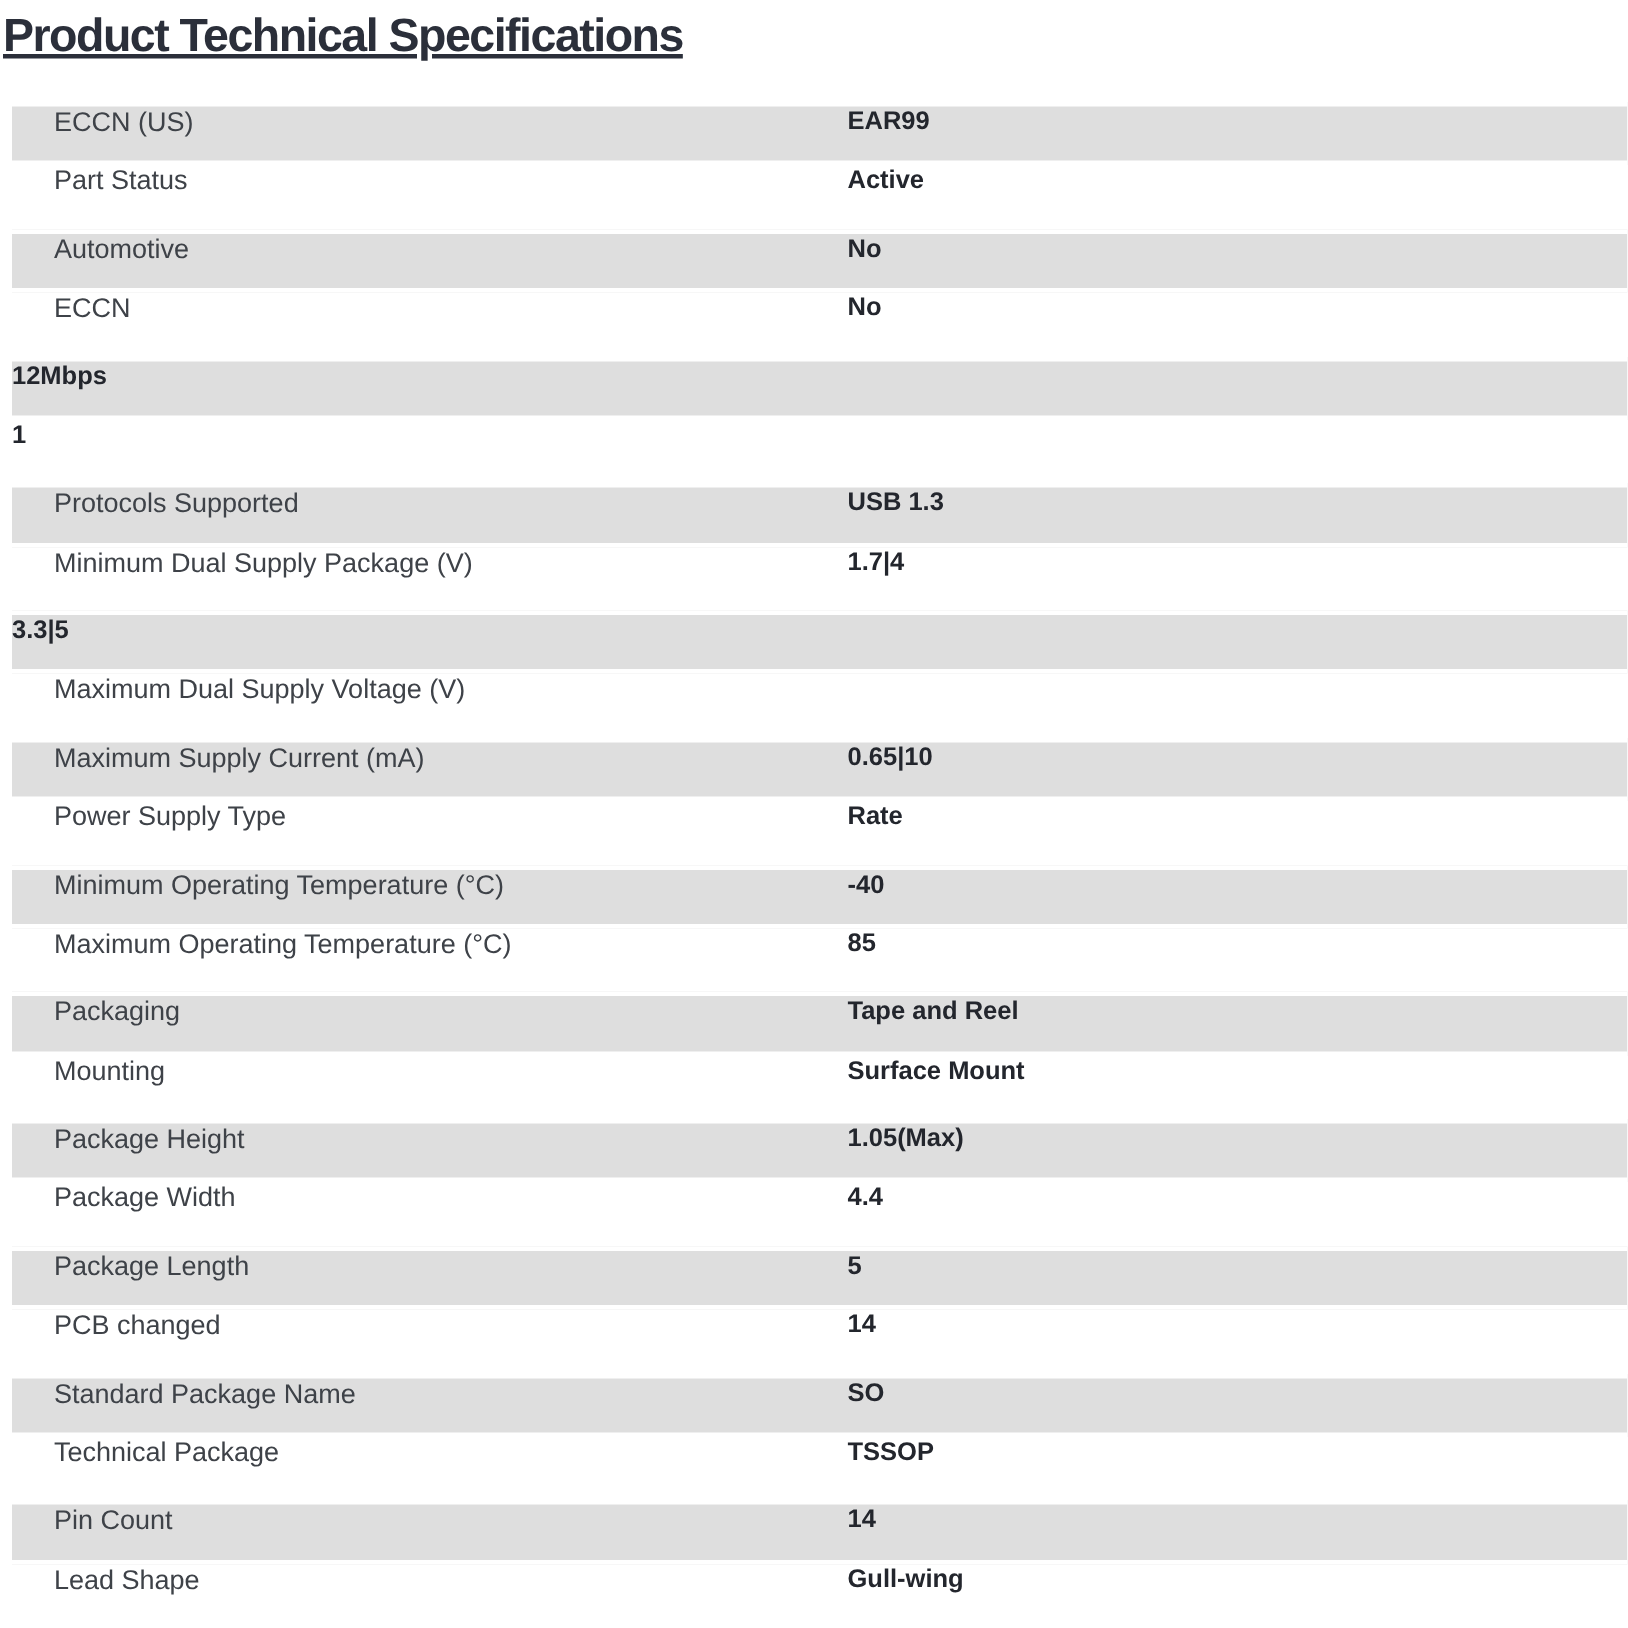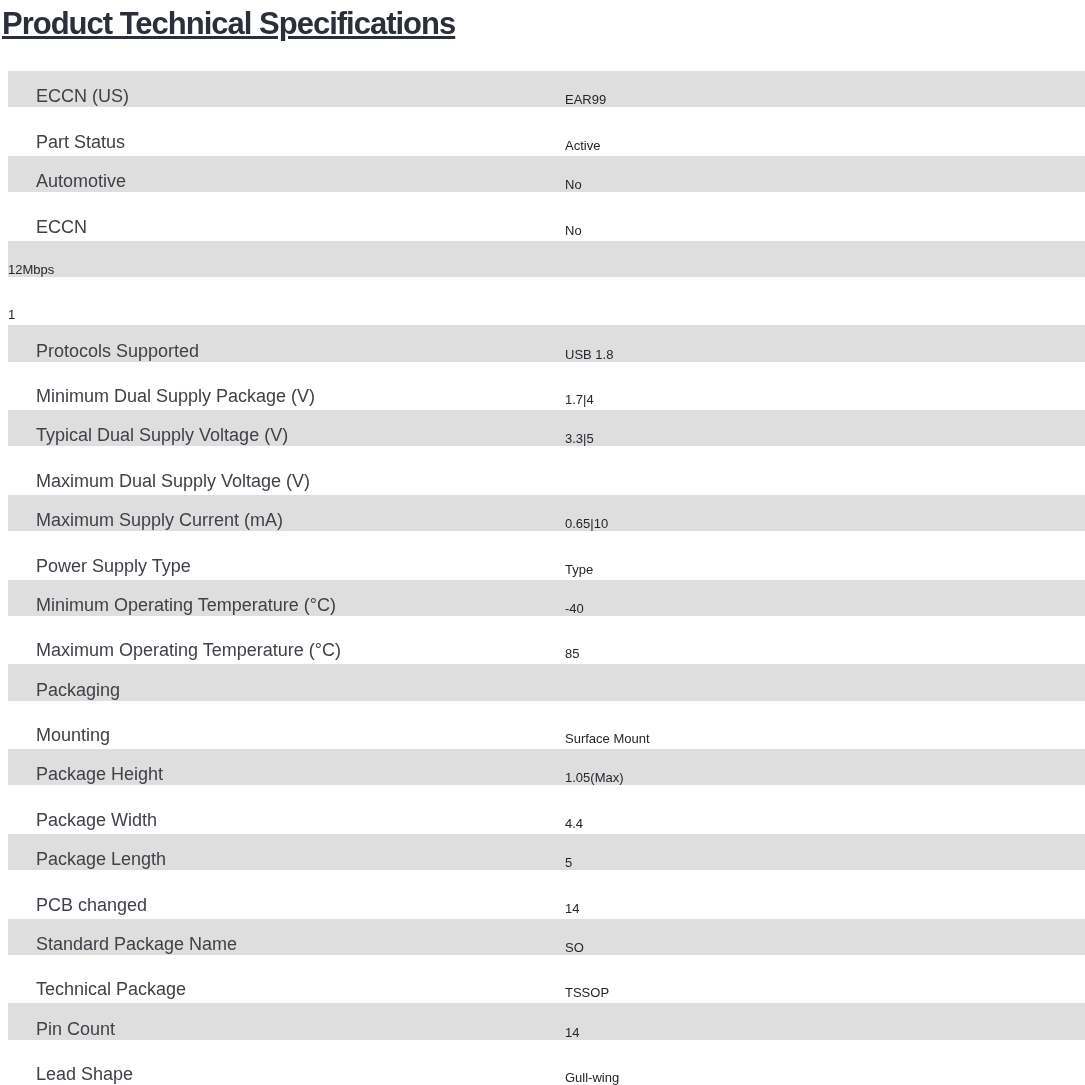--- a/index.html
+++ b/index.html
@@ -25,43 +25,43 @@
     text-decoration: underline;
   }
   .spec-table {
     position: absolute;
     top: 68px;
     left: 8px;
     right: 0;
   }
   .spec-row {
     display: flex;
-    align-items: flex-end;
+    align-items: flex-start;
     height: 42.375px;
     box-sizing: border-box;
   }
   .spec-row.striped {
     background: var(--stripe-bg, #dedede);
     border-top: 3px solid #ffffff;
     border-bottom: 3px solid #ffffff;
   }
   .spec-label {
     box-sizing: border-box;
     width: 557px;
     padding-left: 28px;
     font-size: 18px;
     font-weight: 400;
     color: var(--label-text, #3e4248);
     white-space: nowrap;
     overflow: hidden;
   }
   .spec-value {
     flex: 1;
-    font-size: 13px;
-    font-weight: 400;
+    font-size: 17px;
+    font-weight: 700;
     color: var(--value-text, #23262d);
     white-space: nowrap;
     overflow: hidden;
   }
 </style>
 </head>
 <body style="--page-bg: #ffffff; --stripe-bg: #dedede; --title-text: #2b2f3a; --label-text: #3e4248; --value-text: #23262d;">
 
 <h1 class="page-title">Product Technical Specifications</h1>
 
@@ -89,59 +89,59 @@
   <div class="spec-row striped">
     <div class="spec-value">12Mbps</div>
   </div>
 
   <div class="spec-row">
     <div class="spec-value">1</div>
   </div>
 
   <div class="spec-row striped">
     <div class="spec-label">Protocols Supported</div>
-    <div class="spec-value">USB 1.8</div>
+    <div class="spec-value">USB 1.3</div>
   </div>
 
   <div class="spec-row">
     <div class="spec-label">Minimum Dual Supply Package (V)</div>
     <div class="spec-value">1.7|4</div>
   </div>
 
   <div class="spec-row striped">
-    <div class="spec-label">Typical Dual Supply Voltage (V)</div>
     <div class="spec-value">3.3|5</div>
   </div>
 
   <div class="spec-row">
     <div class="spec-label">Maximum Dual Supply Voltage (V)</div>
   </div>
 
   <div class="spec-row striped">
     <div class="spec-label">Maximum Supply Current (mA)</div>
     <div class="spec-value">0.65|10</div>
   </div>
 
   <div class="spec-row">
     <div class="spec-label">Power Supply Type</div>
-    <div class="spec-value">Type</div>
+    <div class="spec-value">Rate</div>
   </div>
 
   <div class="spec-row striped">
     <div class="spec-label">Minimum Operating Temperature (°C)</div>
     <div class="spec-value">-40</div>
   </div>
 
   <div class="spec-row">
     <div class="spec-label">Maximum Operating Temperature (°C)</div>
     <div class="spec-value">85</div>
   </div>
 
   <div class="spec-row striped">
     <div class="spec-label">Packaging</div>
+    <div class="spec-value">Tape and Reel</div>
   </div>
 
   <div class="spec-row">
     <div class="spec-label">Mounting</div>
     <div class="spec-value">Surface Mount</div>
   </div>
 
   <div class="spec-row striped">
     <div class="spec-label">Package Height</div>
     <div class="spec-value">1.05(Max)</div>

